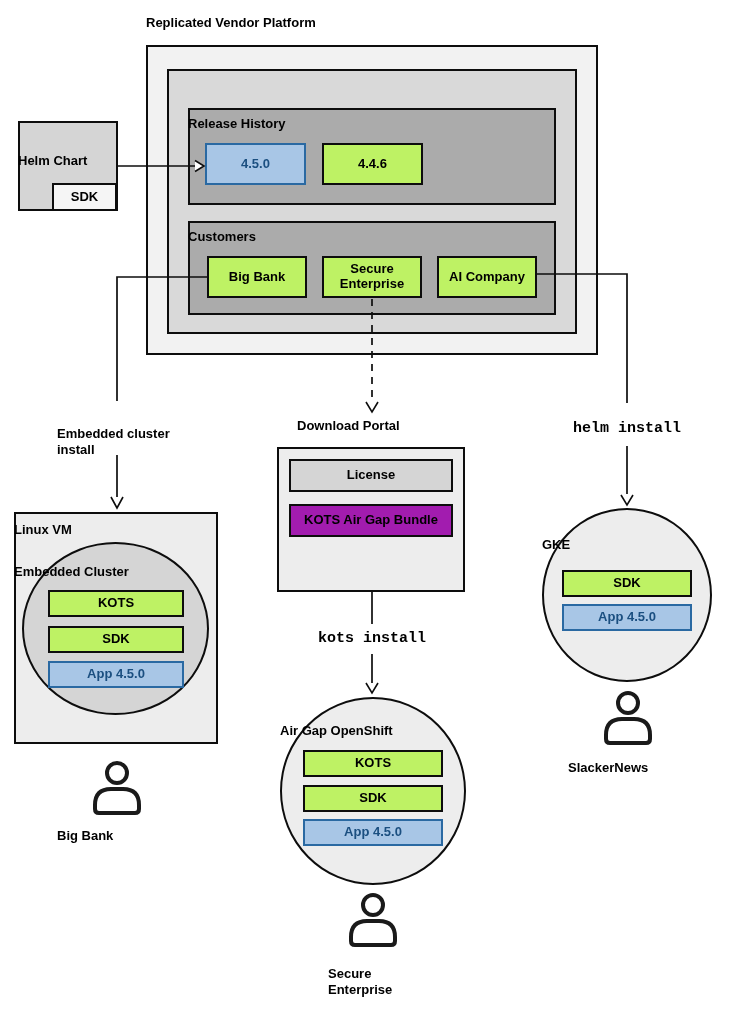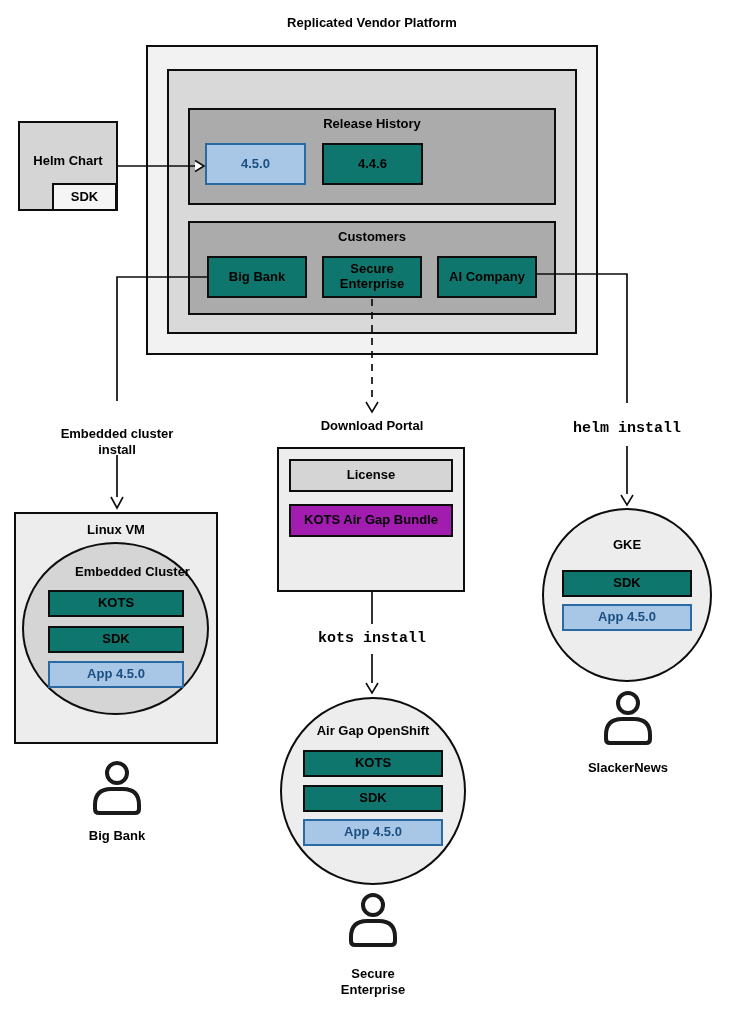--- a/index.html
+++ b/index.html
@@ -1,24 +1,24 @@
 <!DOCTYPE html>
 <html><head>
 <meta charset="utf-8">
 <style>
   html,body { margin:0; padding:0; background:#fff; }
   #canvas { position:relative; width:734px; height:1026px; background:#fff;
             font-family:"Liberation Sans", sans-serif; overflow:hidden; }
   .box  { position:absolute; box-sizing:border-box; border:2px solid #0d0d0d; }
   .circle { border-radius:50%; }
-  .node { position:absolute; box-sizing:border-box; border:2px solid #0d0d0d; background:#0f766e;
+  .node { position:absolute; box-sizing:border-box; border:2px solid #0d0d0d; background:#bef264;
           display:flex; align-items:center; justify-content:center; text-align:center;
           font-weight:bold; font-size:13px; line-height:1.15; color:#000; padding:1px; }
   .hl   { background:#a8c6e6; border-color:#2a69a2; color:#1b4f80; }
-  .ttl  { position:absolute; text-align:center; font-weight:bold; font-size:13px;
+  .ttl  { position:absolute; text-align:left; font-weight:bold; font-size:13px;
           line-height:1.25; color:#000; }
   .mono { position:absolute; text-align:center; font-family:"Liberation Mono","DejaVu Sans Mono",monospace;
           font-weight:bold; font-size:15px; color:#000; }
   .fill-light { background:#f2f2f2; }
   .fill-mid   { background:#d9d9d9; }
   .fill-dark  { background:#ababab; }
   .fill-vm    { background:#ededed; }
   .fill-circle{ background:#d5d5d5; }
   .fill-sdk   { background:#f5f5f5; }
   svg.connectors { position:absolute; left:0; top:0; z-index:20; pointer-events:none; }
@@ -72,21 +72,21 @@
   <div class="node" style="left:437px; top:256px; width:100px; height:42px;">AI Company</div>
 
   <div class="box fill-circle" style="left:18px; top:121px; width:100px; height:90px; background:#d5d5d5;"></div>
   <div class="ttl" style="left:18px; top:153px; width:100px;">Helm Chart</div>
   <div class="node fill-sdk" style="left:52px; top:183px; width:65px; height:28px; background:#f5f5f5;">SDK</div>
 
   <div class="ttl" style="left:57px; top:426px; width:120px;">Embedded cluster install</div>
   <div class="box fill-vm" style="left:14px; top:512px; width:204px; height:232px;"></div>
   <div class="ttl" style="left:14px; top:522px; width:204px;">Linux VM</div>
   <div class="box circle fill-circle" style="left:22px; top:542px; width:187px; height:173px;"></div>
-  <div class="ttl" style="left:39px; top:564px; width:187px;">Embedded Cluster</div>
+  <div class="ttl" style="left:14px; top:564px; width:187px;">Embedded Cluster</div>
   <div class="node" style="left:48px; top:590px; width:136px; height:27px;">KOTS</div>
   <div class="node" style="left:48px; top:626px; width:136px; height:27px;">SDK</div>
   <div class="node hl" style="left:48px; top:661px; width:136px; height:27px;">App 4.5.0</div>
   <div class="usericon" style="left:90px; top:760px;">
     <svg width="54" height="60" viewBox="0 0 54 60">
       <circle cx="27" cy="13" r="10"></circle>
       <path d="M5,49 L5,45 Q5,29 21,29 L33,29 Q49,29 49,45 L49,49 Q49,53 45,53 L9,53 Q5,53 5,49 Z" stroke-linejoin="round"></path>
     </svg>
   </div>
   <div class="ttl" style="left:57px; top:828px; width:120px;">Big Bank</div>

